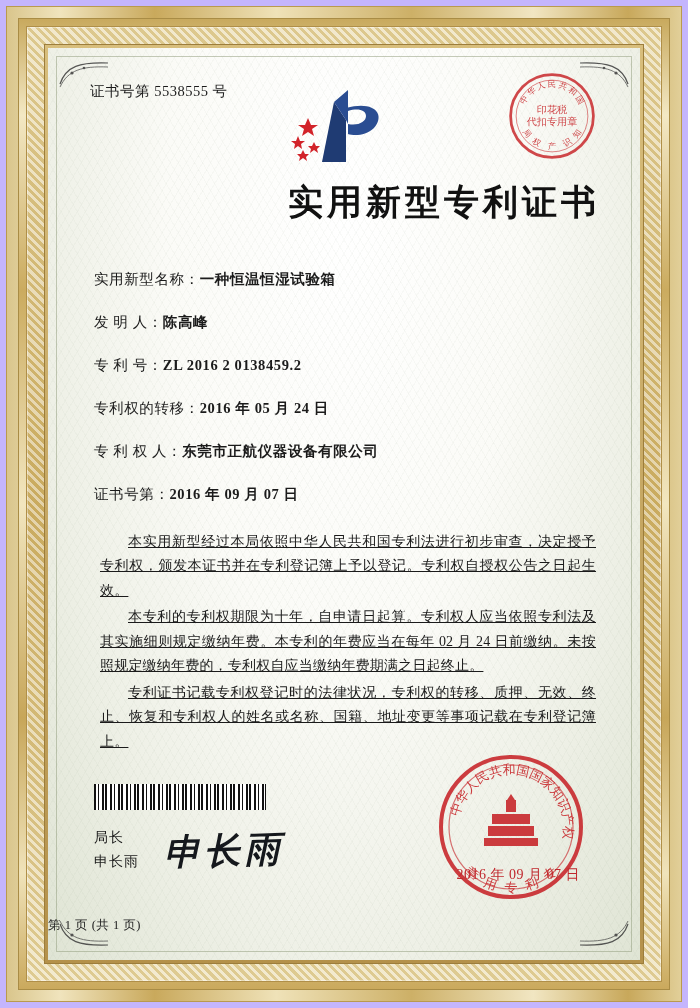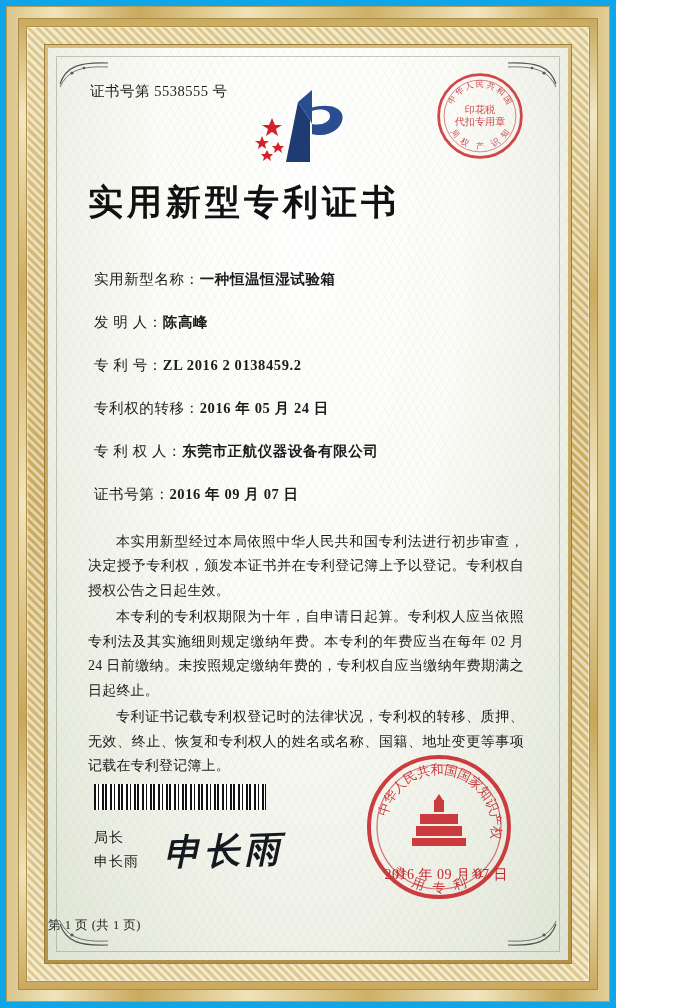--- a/index.html
+++ b/index.html
@@ -10,23 +10,23 @@
   body {
     width: 700px;
     height: 1008px;
     font-family: "Liberation Serif", serif;
     overflow: hidden;
   }
 
   
   .page {
     position: relative;
-    width: 616px;
+    width: 688px;
     height: 1008px;
-    background: #0ea5e9;
+    background: #c4b5fd;
     box-sizing: border-box;
   }
   .border-outer {
     position: absolute;
     left: 6px; top: 6px; right: 6px; bottom: 6px;
     background:
       linear-gradient(90deg,#d9c58b 0%, #f0e4bd 8%, #c9a95c 22%, #efe2b8 40%, #cdb067 60%, #f1e6c2 78%, #c8a85b 92%, #e2d09a 100%);
     box-shadow: inset 0 0 0 1px #b99a4e;
   }
   .border-inner-a {
@@ -118,21 +118,21 @@
   .seal-top {
     position: absolute;
     right: 42px;
     top: 22px;
     width: 92px;
     height: 92px;
   }
 
   .title {
     margin-top: 78px;
-    text-align: left;
+    text-align: right;
     font-size: 35px;
     font-weight: bold;
     letter-spacing: 4px;
     font-family: "Liberation Serif", serif;
     color: #111;
   }
 
   .fields {
     margin-top: 46px;
     padding-left: 6px;
@@ -148,22 +148,23 @@
 
   .paragraphs {
     margin-top: 6px;
     font-size: 14px;
     line-height: 1.75;
     letter-spacing: 0.2px;
     text-align: justify;
     padding-right: 4px;
   }
   .paragraphs p {
-    margin: 0 0 2px 0;
+    margin: 0 0 2px 12px;
     text-indent: 2em;
+    text-decoration: underline;
   }
 
   
   .barcode {
     position: absolute;
     left: 46px;
     bottom: 150px;
     width: 172px;
     height: 26px;
     background:

